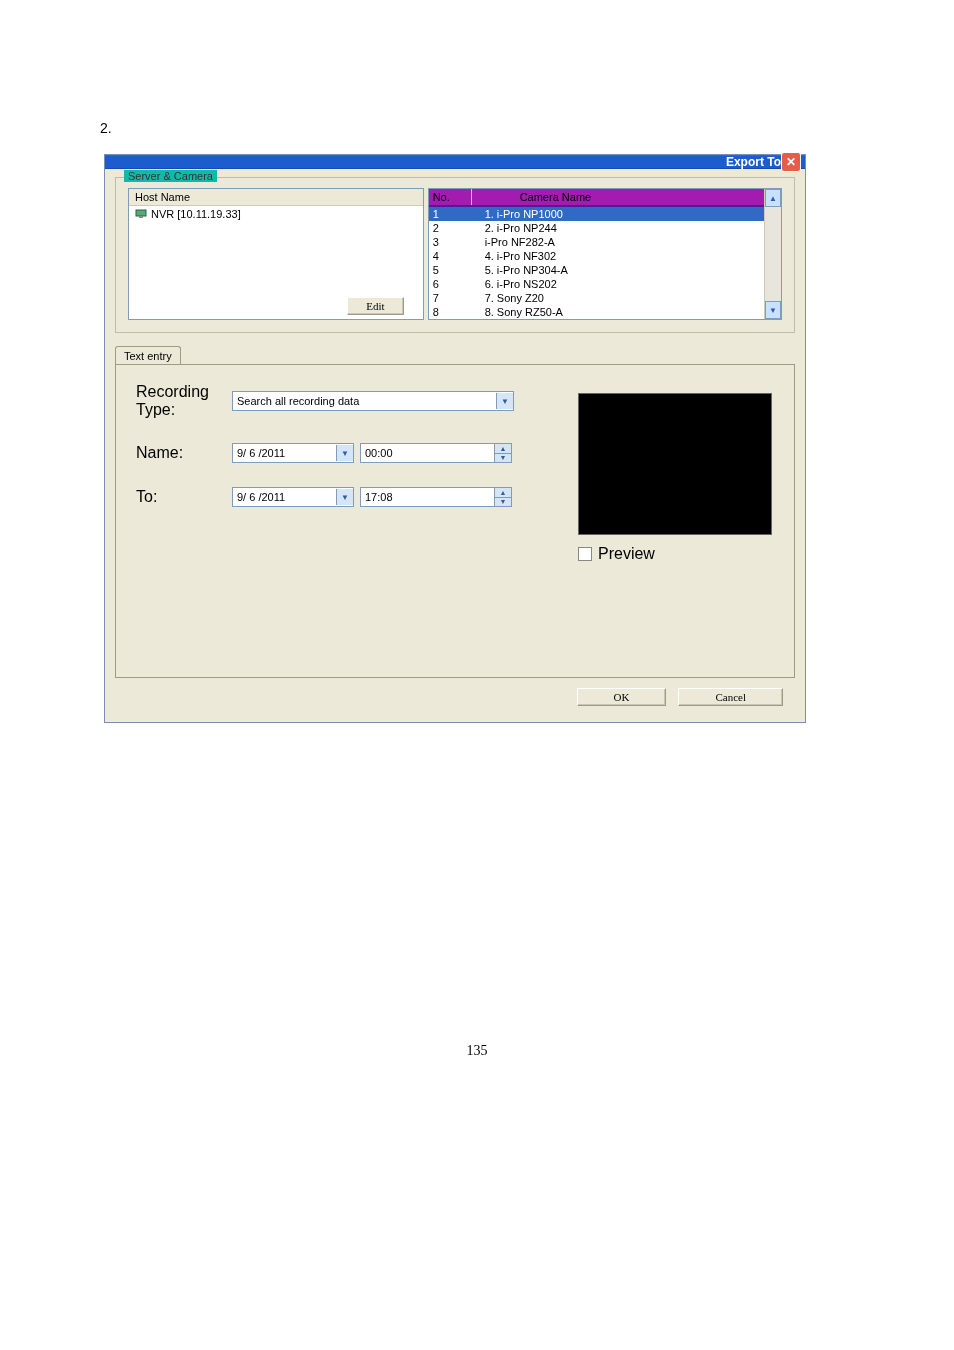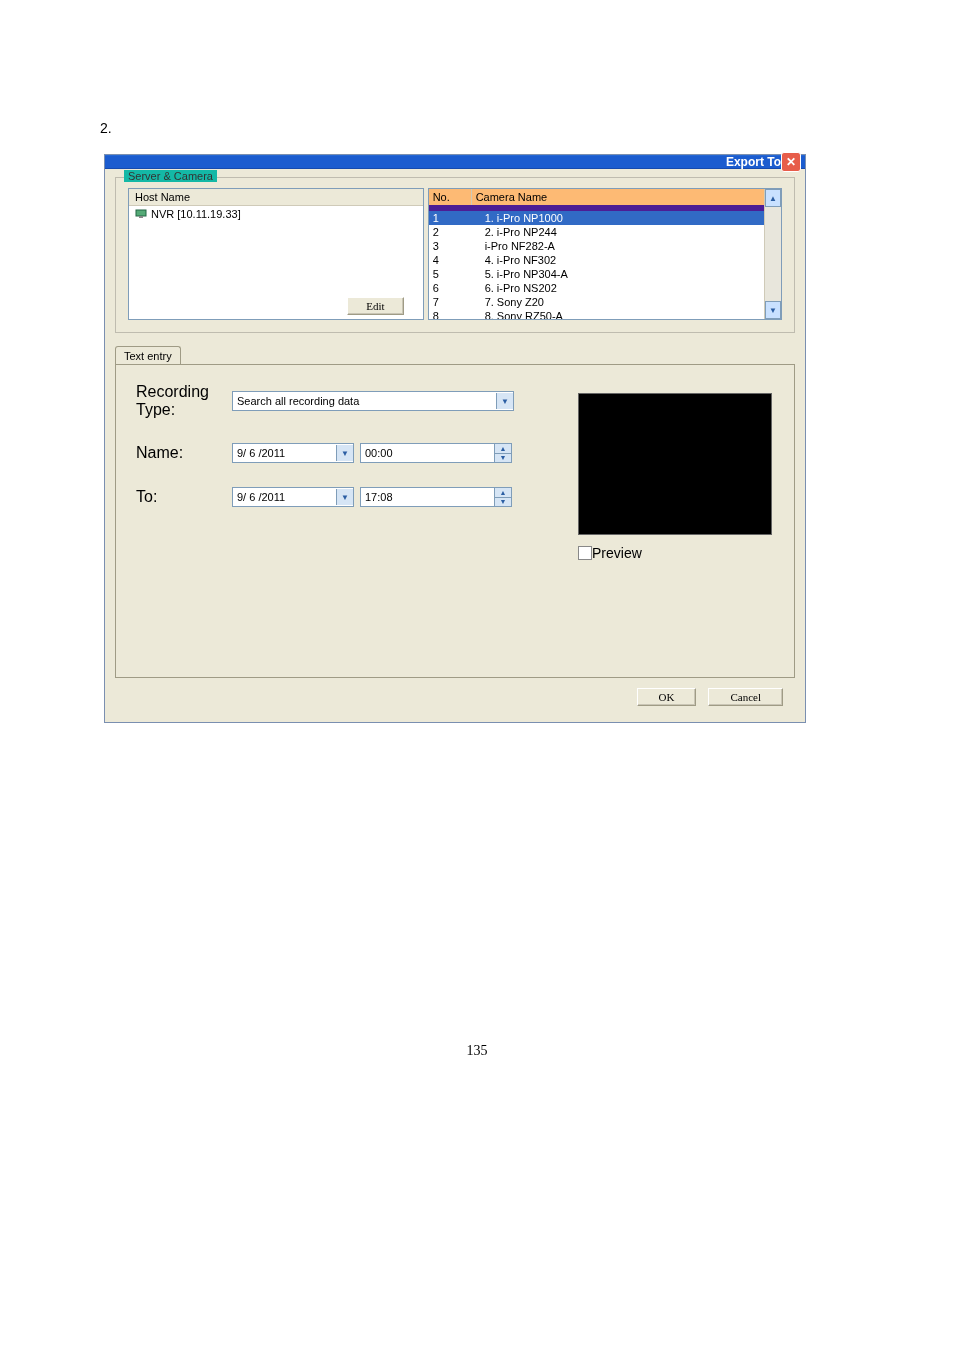--- a/index.html
+++ b/index.html
@@ -115,25 +115,25 @@
     background: #fff;
     height: 130px;
     overflow: hidden;
     position: relative;
     font-size: 11px;
     display: flex;
   }
   .cam-body { flex:1; overflow:hidden; }
   .cam-header {
     display: flex;
-    background: #fdba74;
-    border-bottom: 6px solid #4c1d95;
+    background: #a21caf;
+    border-bottom: 2px solid #4c1d95;
   }
   .cam-col-no { width: 34px; padding: 2px 4px; border-right:1px solid #cfcab8;}
-  .cam-col-name { flex:1; padding: 2px 4px;}
+  .cam-col-name { flex:1; padding: 2px 4px; margin-left: 44px;}
   .cam-row {
     display:flex;
     padding: 0 0;
     font-size: 11px;
   }
   .cam-row.sel .cam-cell { background:#316ac5; color:#fff; }
   .cam-cell-no { width:34px; padding:1px 4px; }
   .cam-cell-name { flex:1; padding:1px 20px 1px 14px; }
   .scrollbar {
     width: 16px;
@@ -197,30 +197,30 @@
     display:flex;align-items:center;justify-content:center;font-size:7px;color:#2b5ea3;}
   .spin-btn:last-child{border-bottom:none;}
   .preview-area{
     position:absolute; right:24px; top:28px;
     width:192px;
   }
   .preview-box{
     width:192px;height:140px;background:#000;border:1px solid #666;
   }
   .preview-chk{
-    margin-top:10px;font-size:14px;display:flex;align-items:center;
+    margin-top:10px;font-size:16px;display:flex;align-items:center;gap:6px;
   }
   .chkbox{
     width:12px;height:12px;border:1px solid #888;background:#fff;display:inline-block;
   }
   .dlg-buttons{
     display:flex;justify-content:flex-end;gap:12px;
     padding:10px 12px 2px 0;
   }
-  .dlg-buttons .btn{ padding:2px 21px;text-align:right;}
+  .dlg-buttons .btn{ padding:2px 36px;text-align:right;}
   .page-num{
     text-align:center;font-size:14px;margin-top:320px;
     font-family: Verdana;
   }
 </style>
 </head>
 <body>
 
 <div class="page">
 

